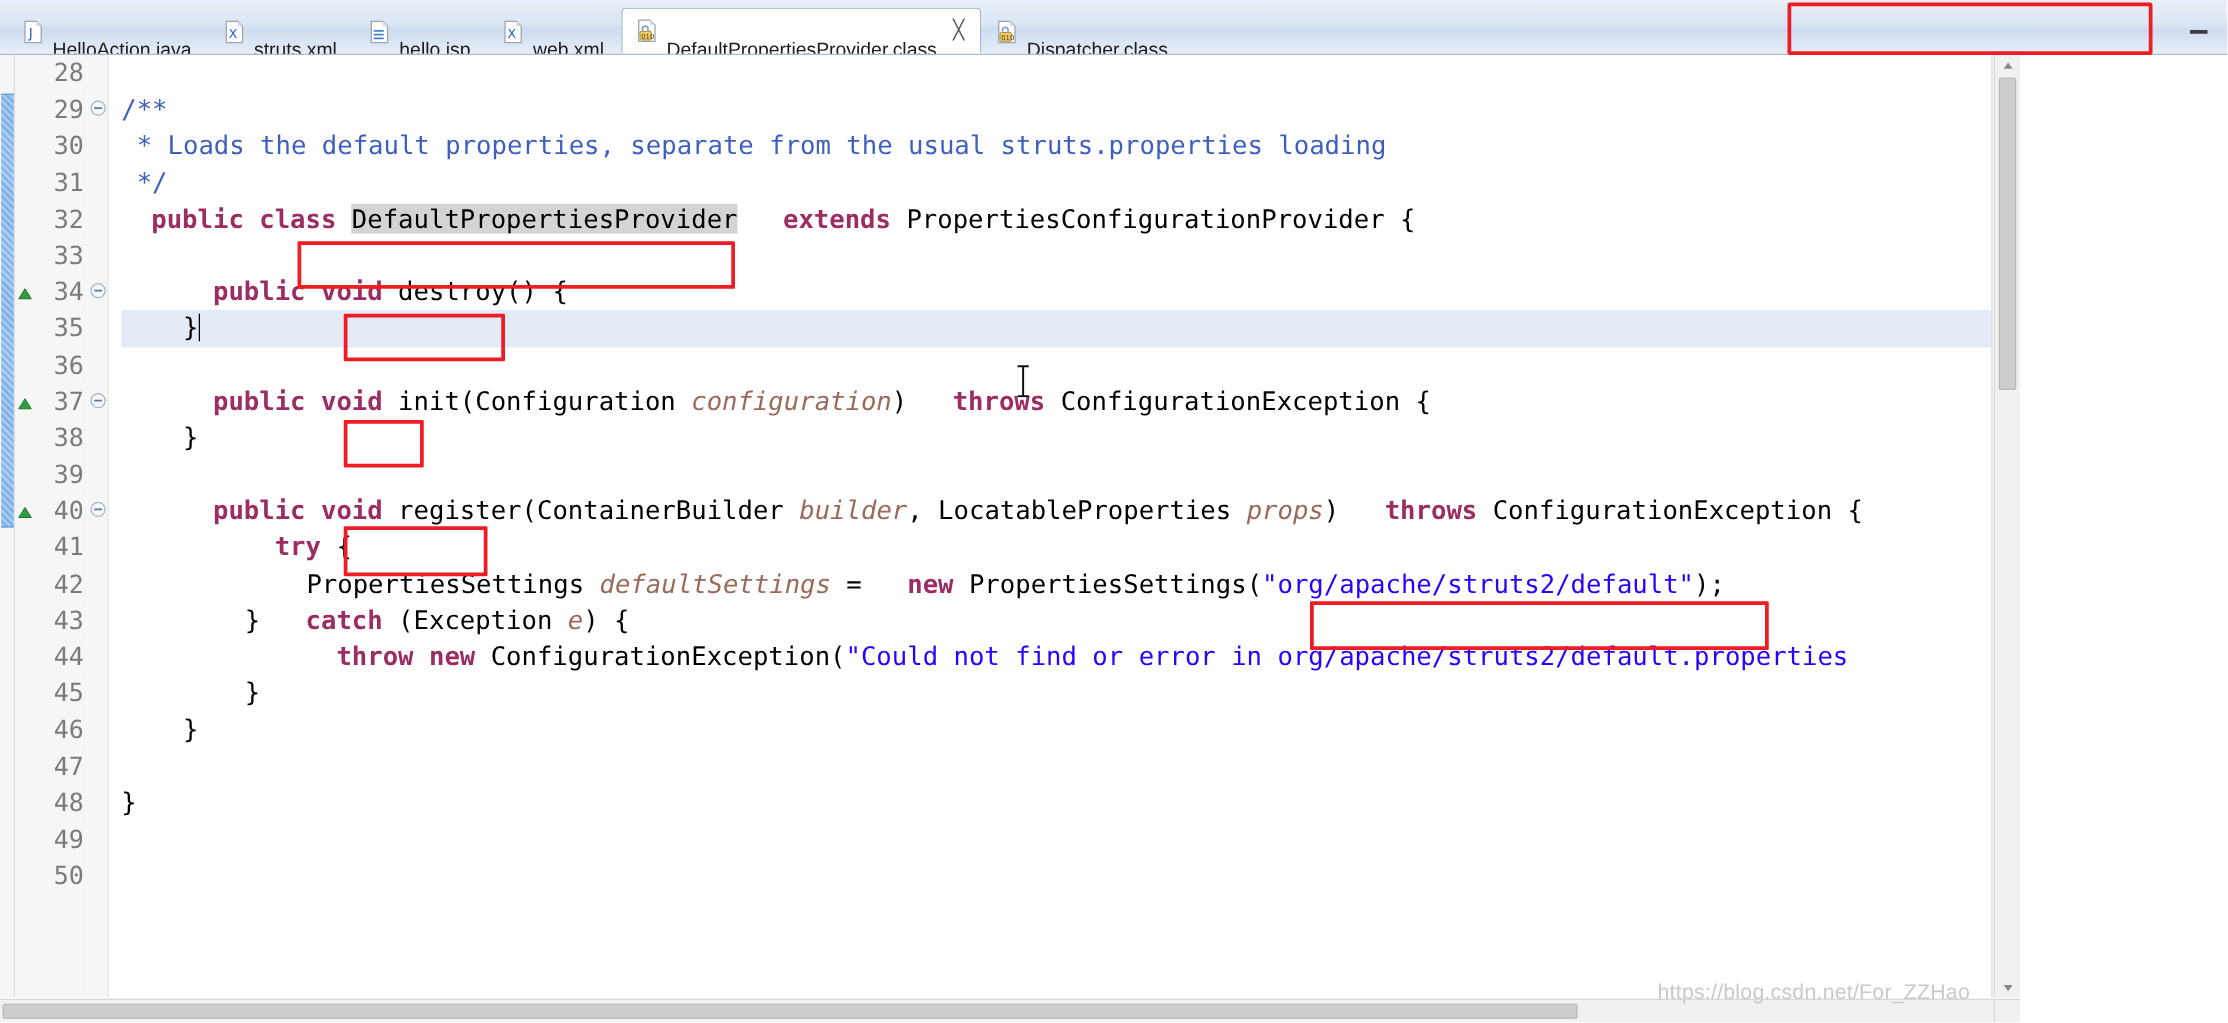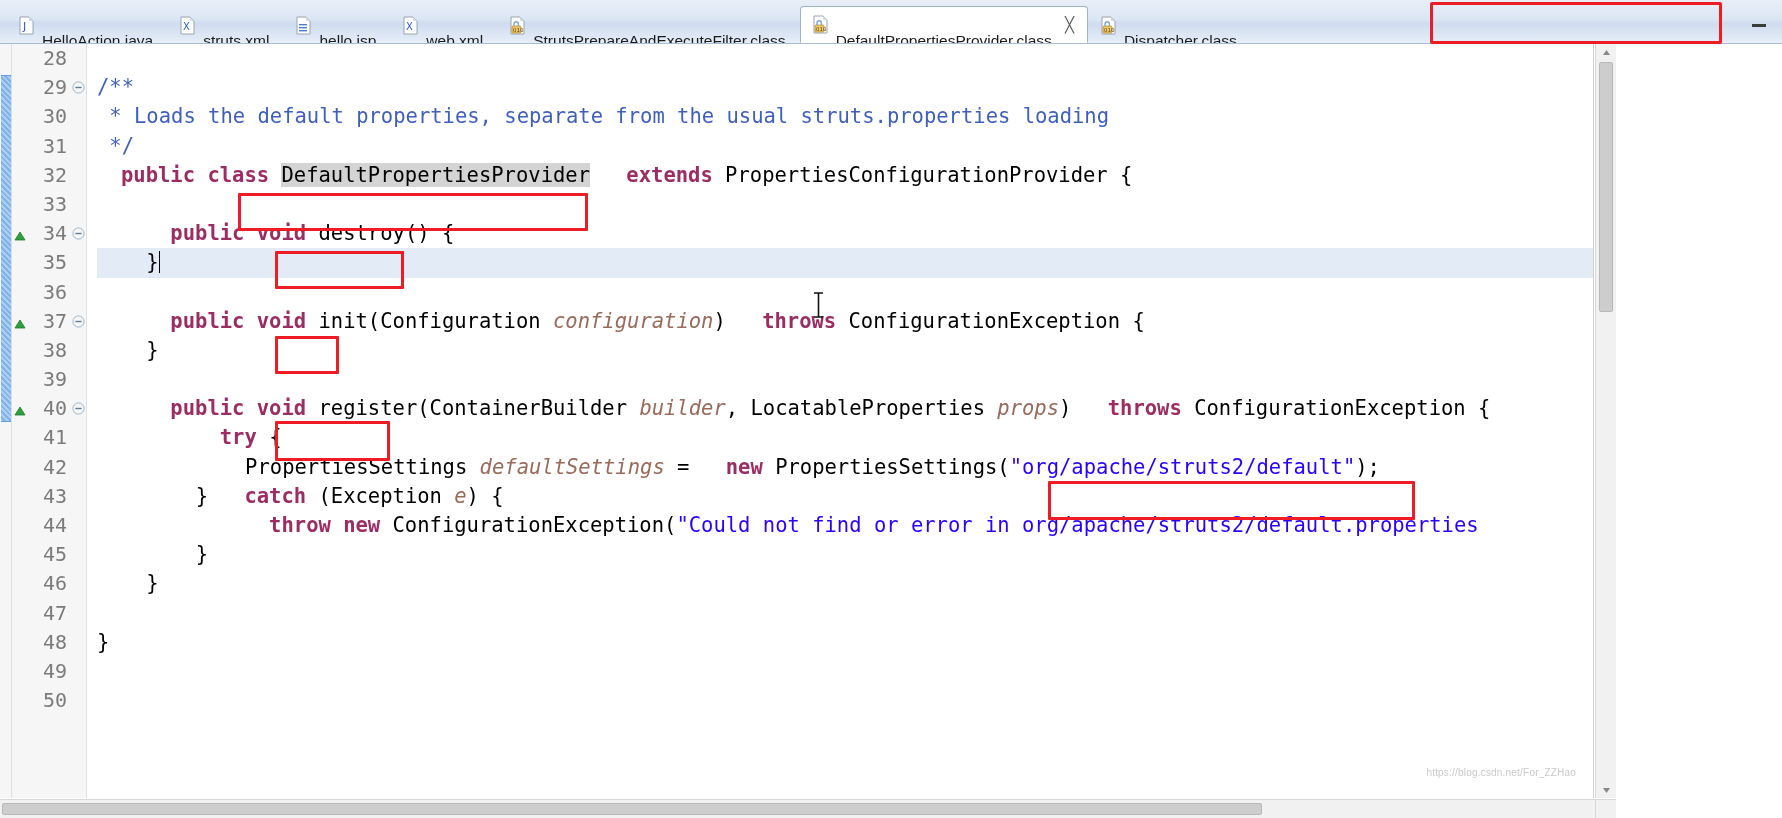--- a/index.html
+++ b/index.html
@@ -277,22 +277,22 @@
     right: 0; bottom: 0;
     width: 21px; height: 19px;
     background: #f1f1f1;
     border-left: 1px solid #d8d8d8;
     border-top: 1px solid #d8d8d8;
   }
 
   
   .watermark {
     position: absolute;
-    right: 40px; bottom: 40px;
-    font-size: 10px;
+    right: 40px; bottom: 14px;
+    font-size: 17px;
     color: #c9c9c9;
     letter-spacing: .2px;
     user-select: none;
     z-index: 6;
     font-family: "Liberation Sans", sans-serif;
   }
 </style>
 </head>
 <body>
 
@@ -334,32 +334,20 @@
         </div>
         <div class="tab">
           <span style="display: flex;">
             <svg class="ficon" viewBox="0 0 17 19">
               <path d="M2 1 H11 L15 5 V18 H2 Z" fill="#ffffff" stroke="#9aa4ae" stroke-width="1"></path>
               <path d="M11 1 L15 5 H11 Z" fill="#d8dde2"></path>
               <text x="4" y="14" font-size="10" fill="#2a5fc4" font-family="DejaVu Sans, sans-serif">X</text>
             </svg>
           </span>
           <span class="tab-label">web.xml</span>
-        </div>
-        <div class="tab">
-          <span style="display: flex;">
-            <svg class="ficon" viewBox="0 0 17 19">
-              <path d="M2 1 H11 L15 5 V18 H2 Z" fill="#ffffff" stroke="#9aa4ae" stroke-width="1"></path>
-              <path d="M11 1 L15 5 H11 Z" fill="#d8dde2"></path>
-              <rect x="3" y="10" width="9" height="7" rx="1" fill="#f0c96a" stroke="#b08c2e" stroke-width=".8"></rect>
-              <text x="4" y="16" font-size="5.5" fill="#5a4410" font-family="DejaVu Sans, sans-serif">010</text>
-              <path d="M5 10 V8 A2.2 2.2 0 0 1 9.4 8 V10" fill="none" stroke="#7fa8d8" stroke-width="1.4"></path>
-            </svg>
-          </span>
-          <span class="tab-label">StrutsPrepareAndExecuteFilter.class</span>
         </div>
         <div class="tab active">
           <span style="display: flex;">
             <svg class="ficon" viewBox="0 0 17 19">
               <path d="M2 1 H11 L15 5 V18 H2 Z" fill="#ffffff" stroke="#9aa4ae" stroke-width="1"></path>
               <path d="M11 1 L15 5 H11 Z" fill="#d8dde2"></path>
               <rect x="3" y="10" width="9" height="7" rx="1" fill="#f0c96a" stroke="#b08c2e" stroke-width=".8"></rect>
               <text x="4" y="16" font-size="5.5" fill="#5a4410" font-family="DejaVu Sans, sans-serif">010</text>
               <path d="M5 10 V8 A2.2 2.2 0 0 1 9.4 8 V10" fill="none" stroke="#7fa8d8" stroke-width="1.4"></path>
             </svg>

